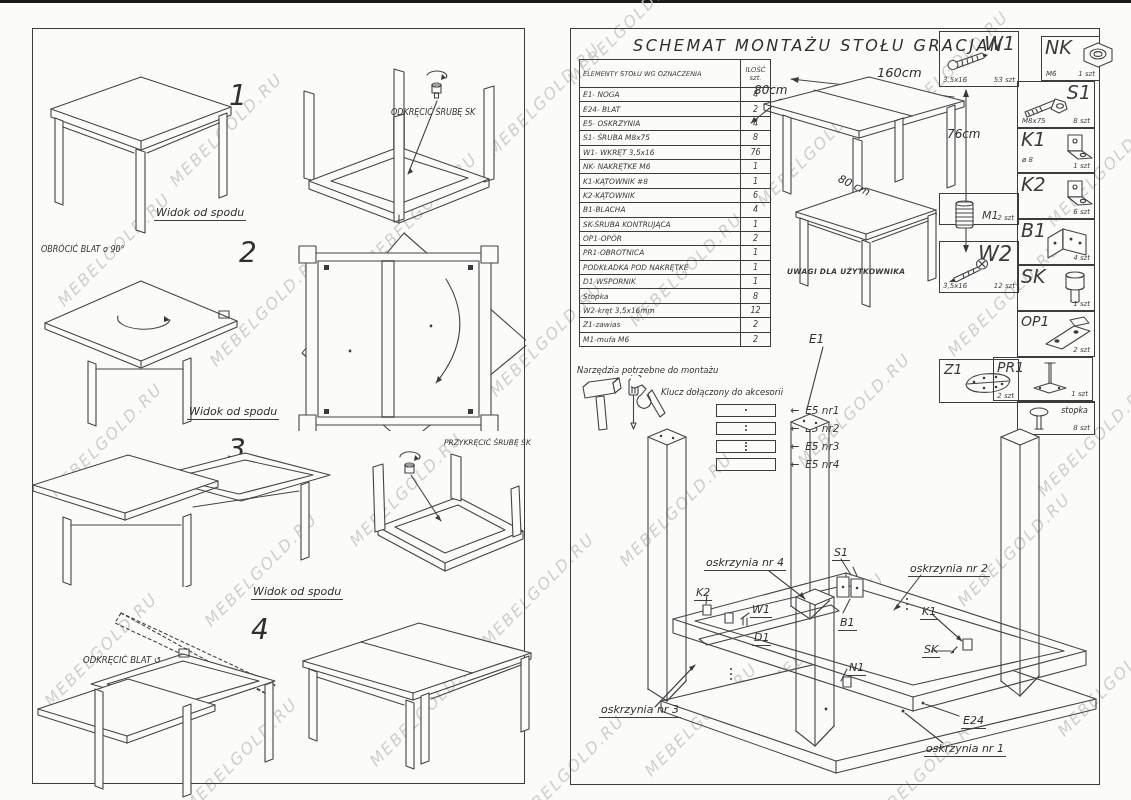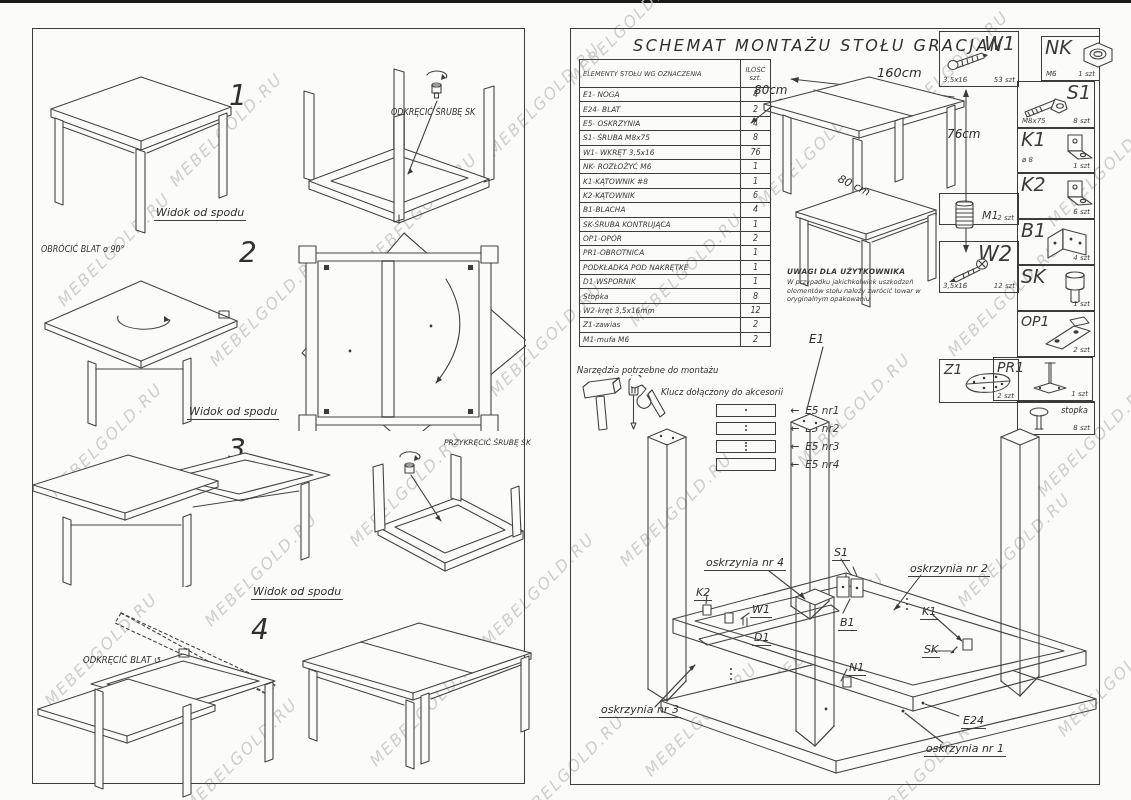--- a/index.html
+++ b/index.html
@@ -264,21 +264,21 @@
           </tr>
           <tr>
             <td>S1-  ŚRUBA  M8x75</td>
             <td>8</td>
           </tr>
           <tr>
             <td>W1-  WKRĘT  3,5x16</td>
             <td>76</td>
           </tr>
           <tr>
-            <td>NK-  ROZŁOŻYĆ  M6</td>
+            <td>NK-  NAKRĘTKE  M6</td>
             <td>1</td>
           </tr>
           <tr>
             <td>K1-KĄTOWNIK  #8</td>
             <td>1</td>
           </tr>
           <tr>
             <td>K2-KĄTOWNIK</td>
             <td>6</td>
           </tr>
@@ -362,21 +362,20 @@
         <polygon class="w" points="76,66 84,69 84,133 76,130"></polygon>
         <polygon class="w" points="142,42 150,39 150,104 142,107"></polygon>
         <line x1="22" y1="50" x2="74" y2="68"></line>
         <line x1="86" y1="68" x2="142" y2="47"></line>
       </svg>
     </div>
     <div class="lbl" style="left:266px;top:150px;font-size:11px;transform:rotate(26deg)">80 cm</div>
 
     <div class="notes">
       <h4>UWAGI DLA UŻYTKOWNIKA</h4>
-      <p>W przypadku jakichkolwiek uszkodzeń elementów stołu należy zwrócić towar w oryginalnym opakowaniu</p>
     </div>
 
     <div class="lbl" style="left:6px;top:336px;font-size:8.5px">Narzędzia potrzebne do montażu</div>
     <div class="draw" style="left:8px;top:346px">
       <svg width="46" height="58" viewBox="0 0 46 58">
         <polygon class="w" points="4,12 10,7 40,3 34,8 36,18 6,23"></polygon>
         <polygon class="w" points="34,8 40,3 42,13 36,18"></polygon>
         <polygon class="w" points="17,22 25,21 28,54 20,55"></polygon>
       </svg>
     </div>

